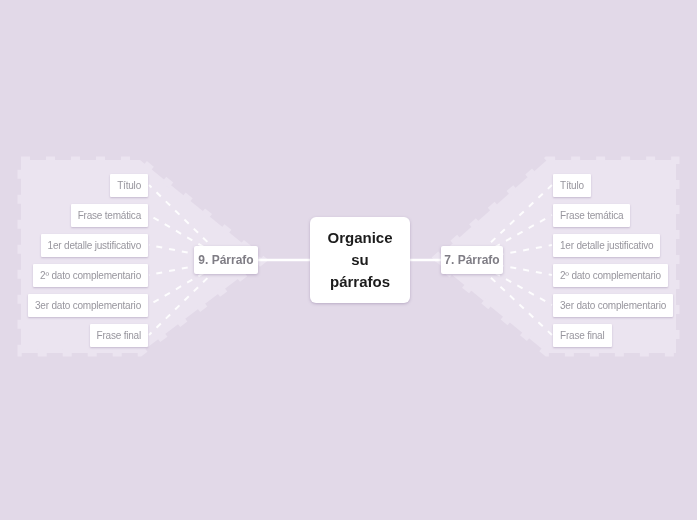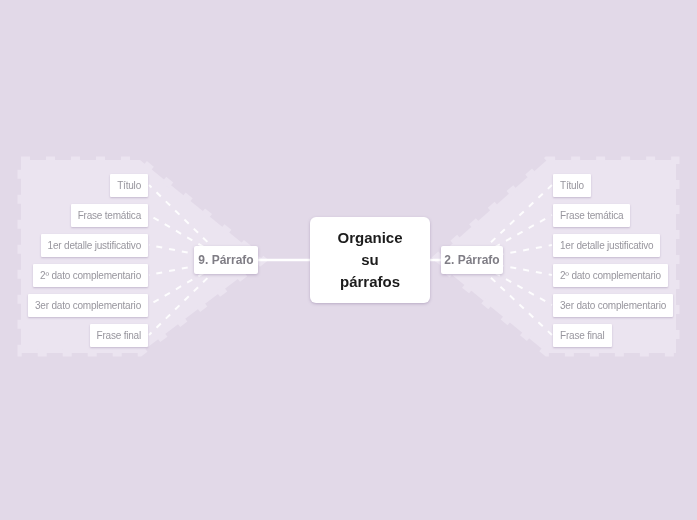--- a/index.html
+++ b/index.html
@@ -18,21 +18,21 @@
   }
   .wire-solid{stroke:var(--connector,#ffffff);stroke-width:2.5;fill:none;}
   .wire-dashed{stroke:var(--connector,#ffffff);stroke-width:2;stroke-dasharray:6 7;opacity:.9;fill:none;}
   .node{
     position:absolute;
     background:var(--node_bg,#ffffff);
     box-shadow:0 1px 3px rgba(108,86,132,.35);
     box-sizing:border-box;
   }
   .node.center{
-    left:310px;top:217px;width:120px;height:86px;
+    left:310px;top:217px;width:100px;height:86px;
     border-radius:6px;
     display:flex;flex-direction:column;justify-content:center;align-items:center;
     font-weight:bold;font-size:15px;line-height:1.45;
     color:var(--center_text,#1c1c1c);
     text-align:center;
   }
   .node.branch{
     width:64px;height:28px;border-radius:2px;
     display:flex;align-items:center;justify-content:center;
     font-weight:bold;font-size:12px;
@@ -76,21 +76,21 @@
     <line class="wire-dashed" x1="472" y1="260" x2="552" y2="335"></line>
   </svg>
 
   <div class="node center">
     <span>Organice</span>
     <span>su</span>
     <span>párrafos</span>
   </div>
 
   <div class="node branch" style="left:194px;top:246px;">9. Párrafo</div>
-  <div class="node branch" style="left:441px;top:246px;width:62px;">2. Párrafo</div>
+  <div class="node branch" style="left:441px;top:246px;width:62px;">7. Párrafo</div>
 
   <div class="node child l" style="top:174px;">Título</div>
   <div class="node child l" style="top:204px;">Frase temática</div>
   <div class="node child l" style="top:234px;">1er detalle justificativo</div>
   <div class="node child l" style="top:264px;">2º dato complementario</div>
   <div class="node child l" style="top:294px;">3er dato complementario</div>
   <div class="node child l" style="top:324px;">Frase final</div>
 
   <div class="node child r" style="top:174px;">Título</div>
   <div class="node child r" style="top:204px;">Frase temática</div>

